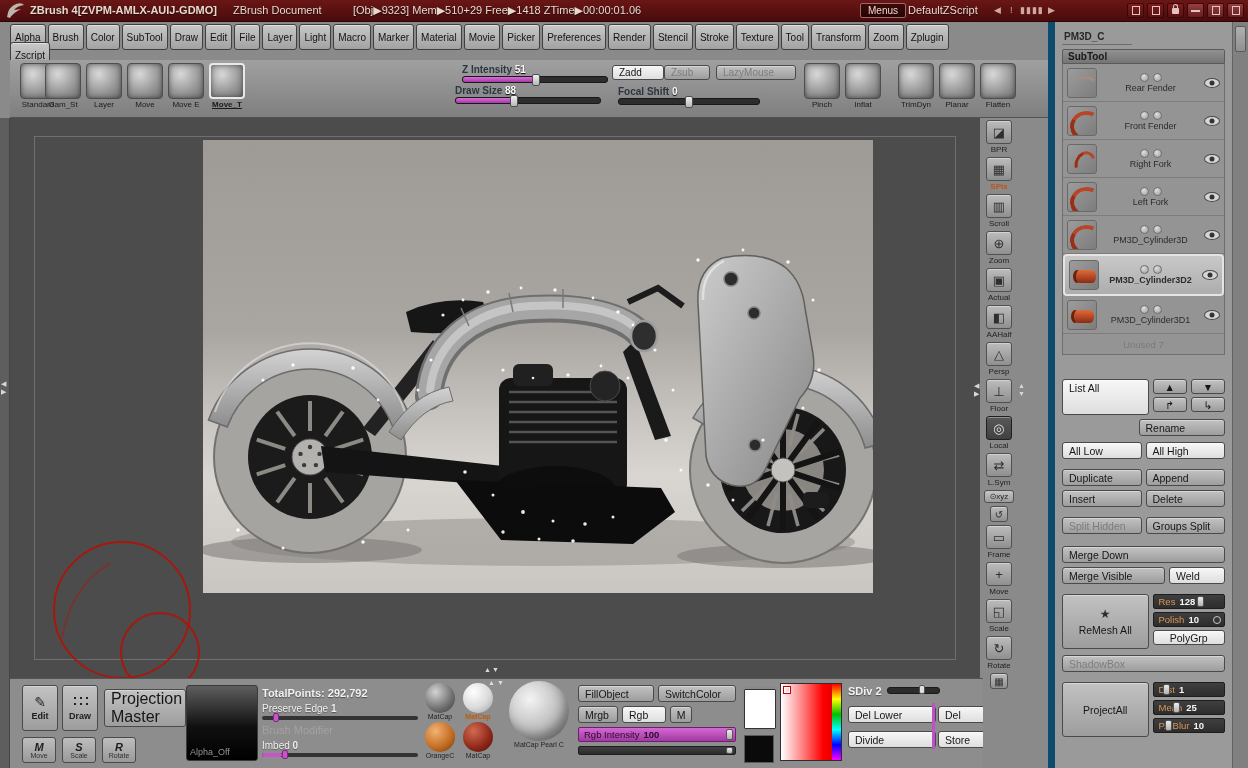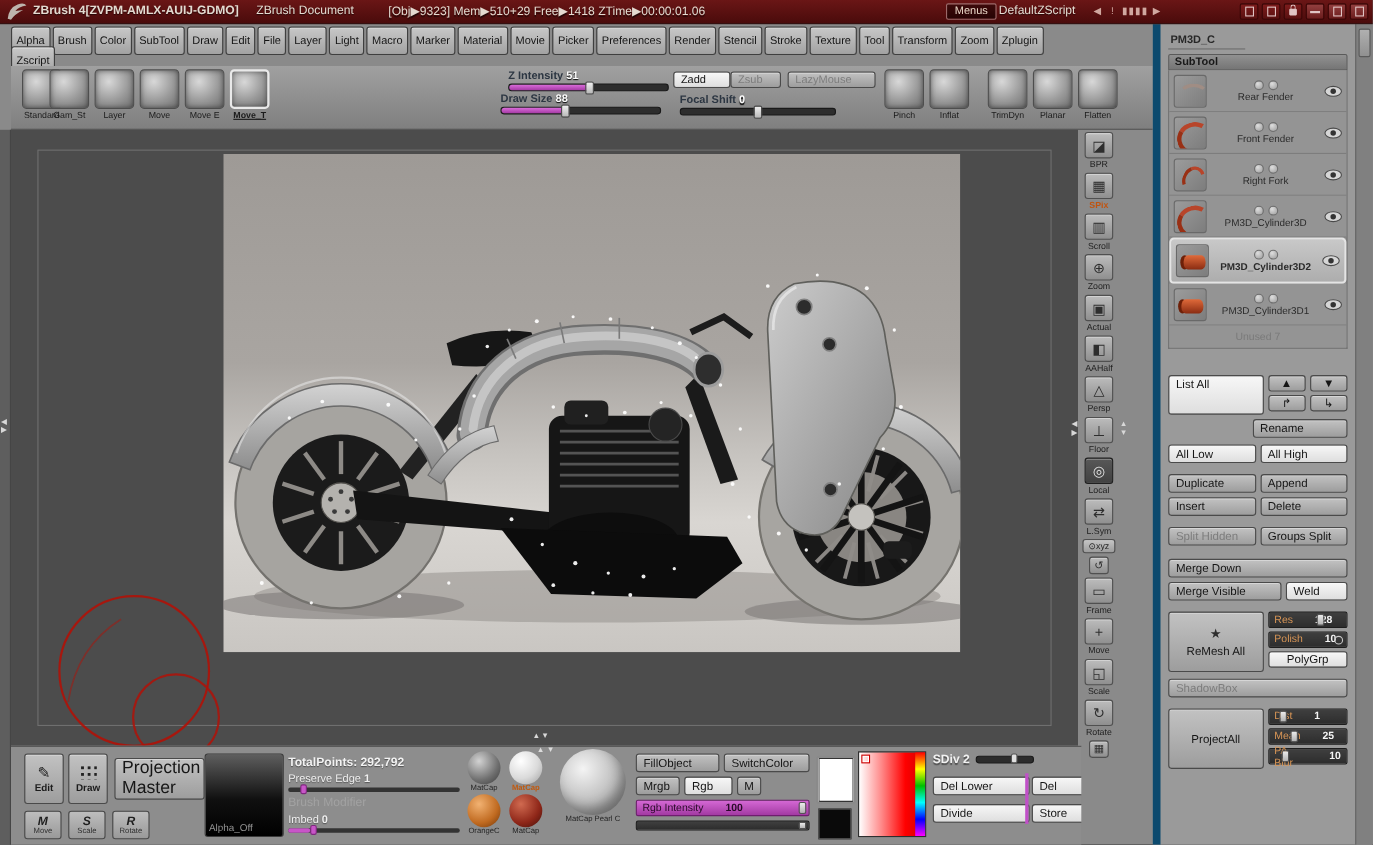--- a/index.html
+++ b/index.html
@@ -85,21 +85,21 @@
 .eye::after{content:"";position:absolute;left:50%;top:50%;transform:translate(-50%,-50%);width:5px;height:5px;border-radius:50%;background:#333}
 .thumb{width:30px;height:30px;flex:0 0 30px;background:linear-gradient(135deg,#9c9c9c,#7d7d7d);border:1px solid #696969;border-radius:3px;position:relative;overflow:hidden}
 .thumb.faint::after{content:"";position:absolute;left:3px;top:7px;width:22px;height:16px;border:3px solid transparent;border-top-color:#a08d84;border-radius:50%}
 .thumb.arc::after{content:"";position:absolute;left:2px;top:4px;width:24px;height:22px;border:4px solid transparent;border-top-color:#b8452a;border-left-color:#993015;border-radius:50%;transform:rotate(-15deg)}
 .thumb.arc-sm::after{content:"";position:absolute;left:7px;top:6px;width:14px;height:18px;border:3px solid transparent;border-top-color:#b8452a;border-left-color:#993015;border-radius:50%;transform:rotate(25deg)}
 .thumb.cyl::before{content:"";position:absolute;left:3px;top:9px;width:8px;height:13px;background:#6e2008;border-radius:50%}
 .thumb.cyl::after{content:"";position:absolute;left:6px;top:9px;width:20px;height:13px;background:linear-gradient(#e06a3a,#8a2c12);border-radius:4px/6px}
 .r2{display:flex;gap:4px;margin-top:4px}
 .r2>*{flex:1}
 .colR{display:flex;flex-direction:column;gap:3px}
-.mini{position:relative;height:15px;background:linear-gradient(#3f3f3f,#2d2d2d);border:1px solid #1d1d1d;border-radius:2px;display:flex;align-items:center;gap:20px;padding:0 5px;font-size:9.5px;color:#fff}
+.mini{position:relative;height:15px;background:linear-gradient(#3f3f3f,#2d2d2d);border:1px solid #1d1d1d;border-radius:2px;display:flex;align-items:center;gap:4px;padding:0 5px;font-size:9.5px;color:#fff}
 .mini .ml{color:#da9656}
 .mini .mv{color:#f5f5f5;font-weight:bold}
 .mini .knob{position:absolute;top:1px;width:7px;height:11px;background:linear-gradient(#ececec,#b2b2b2);border:1px solid #555;border-radius:2px}
 .ptog{position:absolute;right:3px;top:3px;width:8px;height:8px;border:1px solid #c9c9c9;border-radius:50%}
 .star{font-size:12px;color:#2e2e2e}
 
 
 .bottombar{position:absolute;left:10px;top:678px;width:973px;height:90px;background:#8d8d8d;border-top:1px solid #545454;overflow:hidden;z-index:15}
 .bb-handle{position:absolute;left:478px;top:0;display:flex;gap:2px;font-size:7px;color:#dcdcdc;line-height:7px}
 .tool-vbtn{position:absolute;width:36px;height:46px;background:linear-gradient(#c2c2c2,#9d9d9d);border:1px solid #4a4a4a;border-radius:3px;display:flex;flex-direction:column;align-items:center;justify-content:center;gap:2px;box-shadow:inset 0 1px 0 rgba(255,255,255,.35)}
@@ -610,20 +610,31 @@
             </div>
             <span class="eye"></span>
           </div>
           <div class="st-row">
             <div class="thumb arc"></div>
             <div class="st-mid">
               <div class="st-circles">
                 <span class="st-circle"></span>
                 <span class="st-circle"></span>
               </div>
+              <div class="st-name">Left Fork</div>
+            </div>
+            <span class="eye"></span>
+          </div>
+          <div class="st-row">
+            <div class="thumb arc"></div>
+            <div class="st-mid">
+              <div class="st-circles">
+                <span class="st-circle"></span>
+                <span class="st-circle"></span>
+              </div>
               <div class="st-name">PM3D_Cylinder3D</div>
             </div>
             <span class="eye"></span>
           </div>
           <div class="st-row selected">
             <div class="thumb cyl"></div>
             <div class="st-mid">
               <div class="st-circles">
                 <span class="st-circle"></span>
                 <span class="st-circle"></span>

